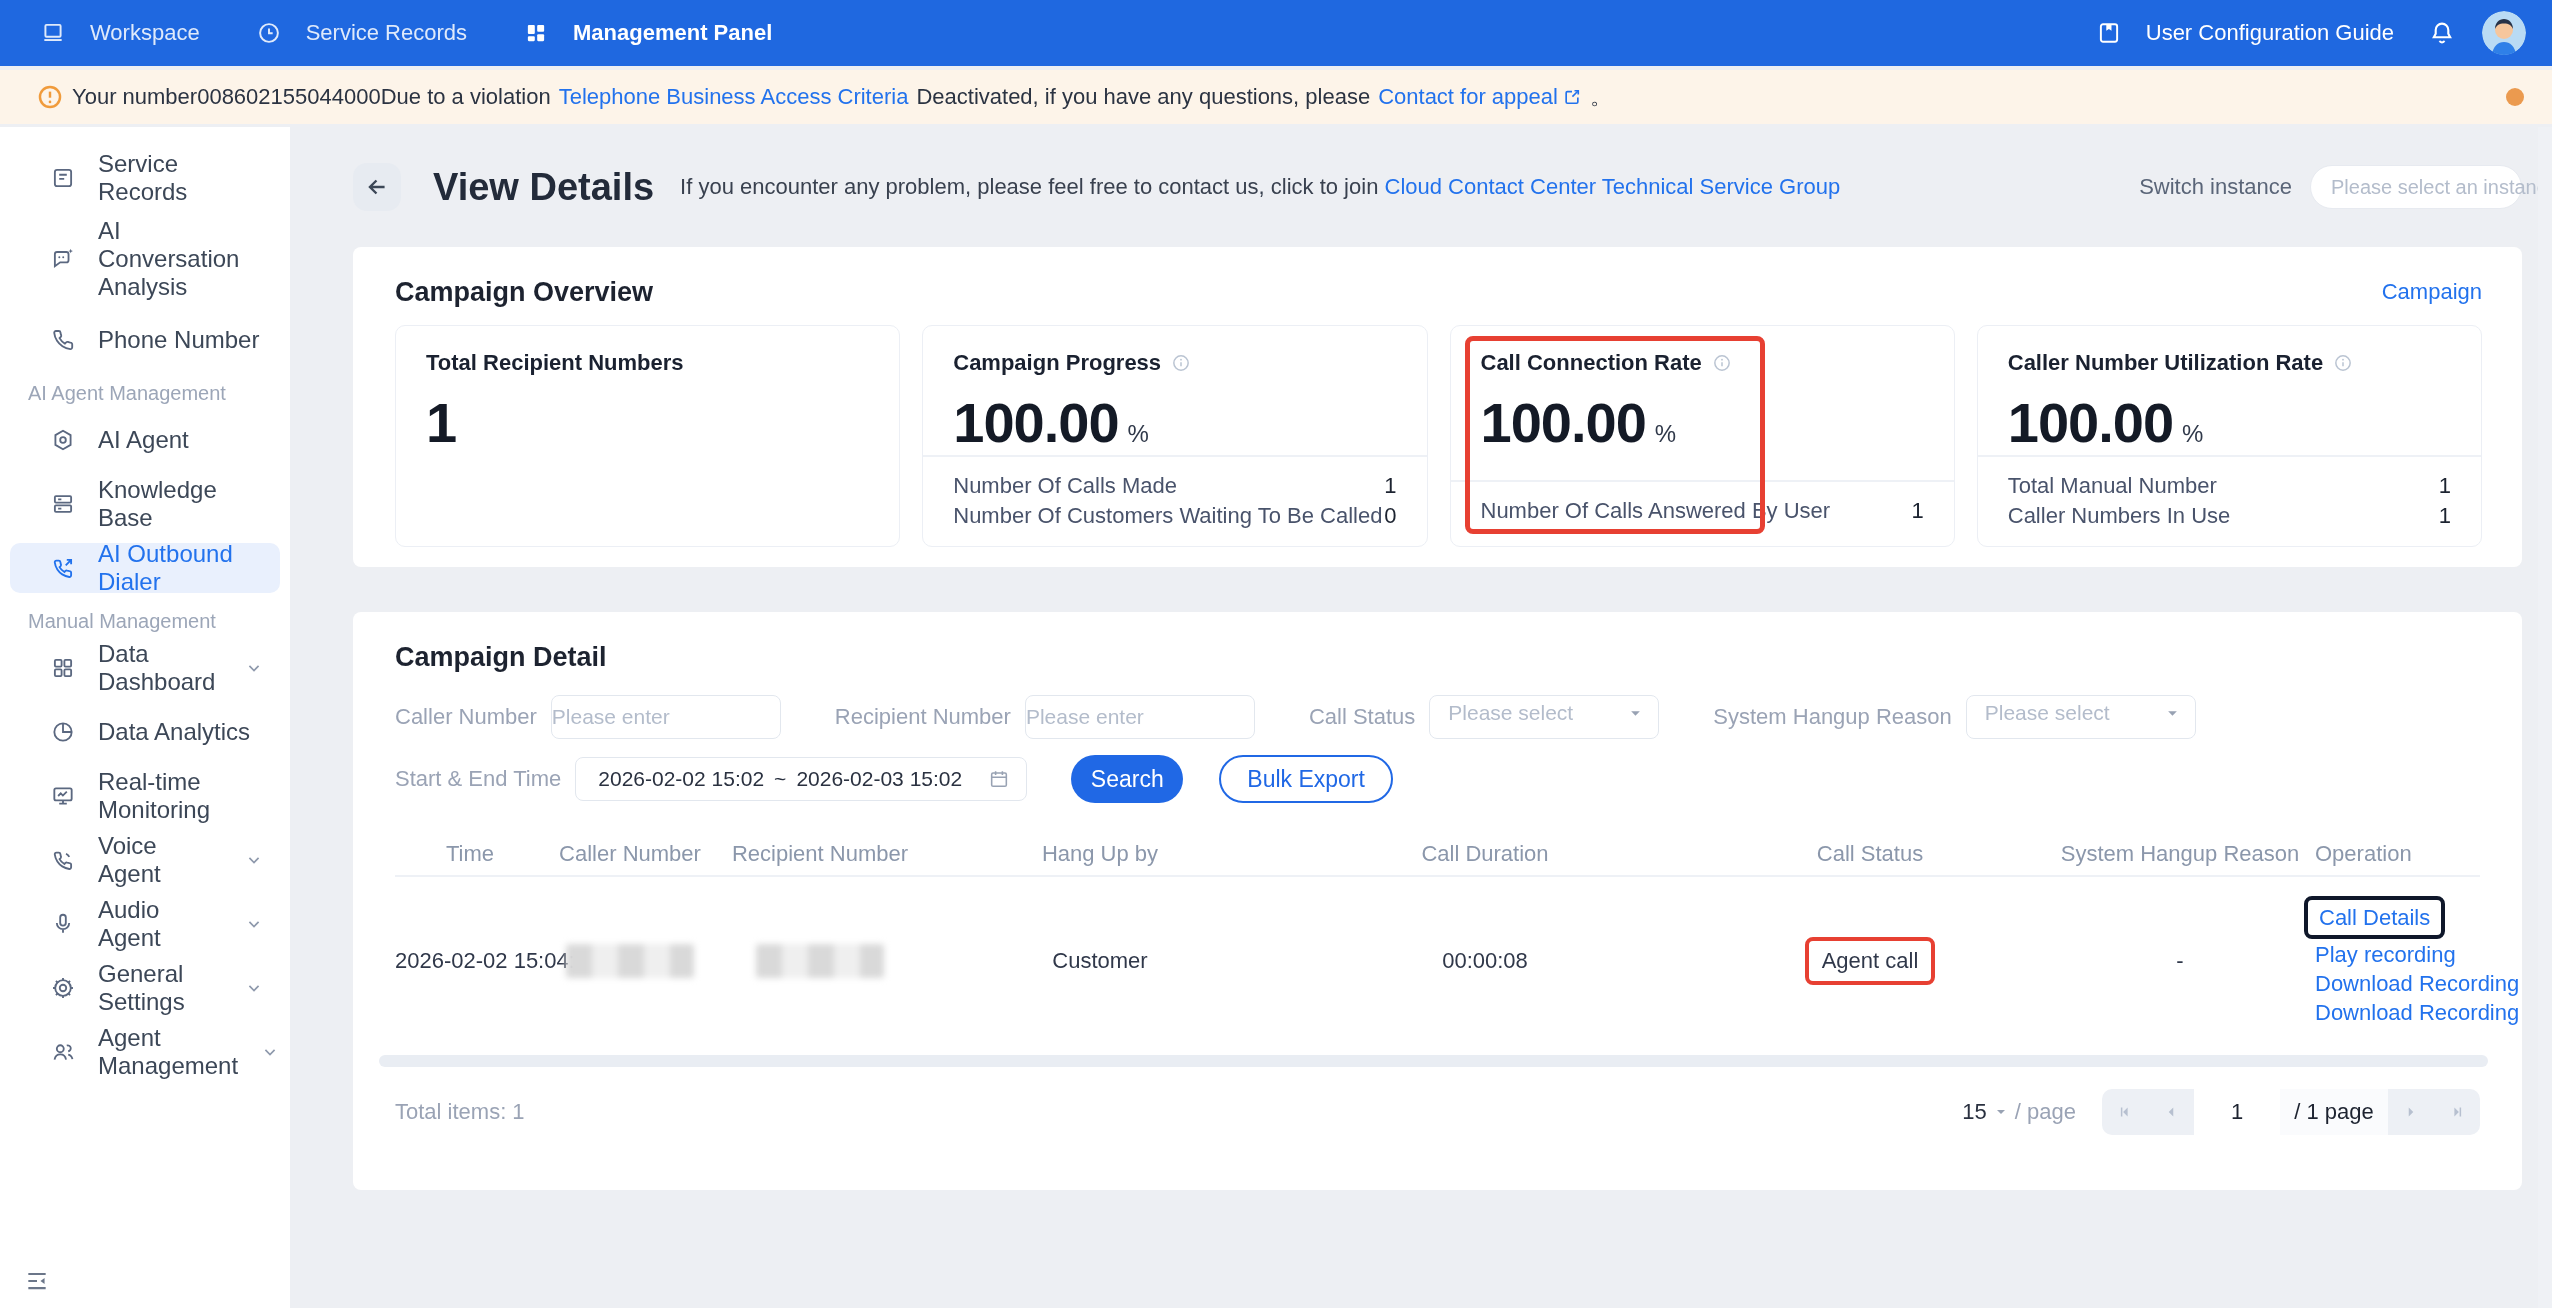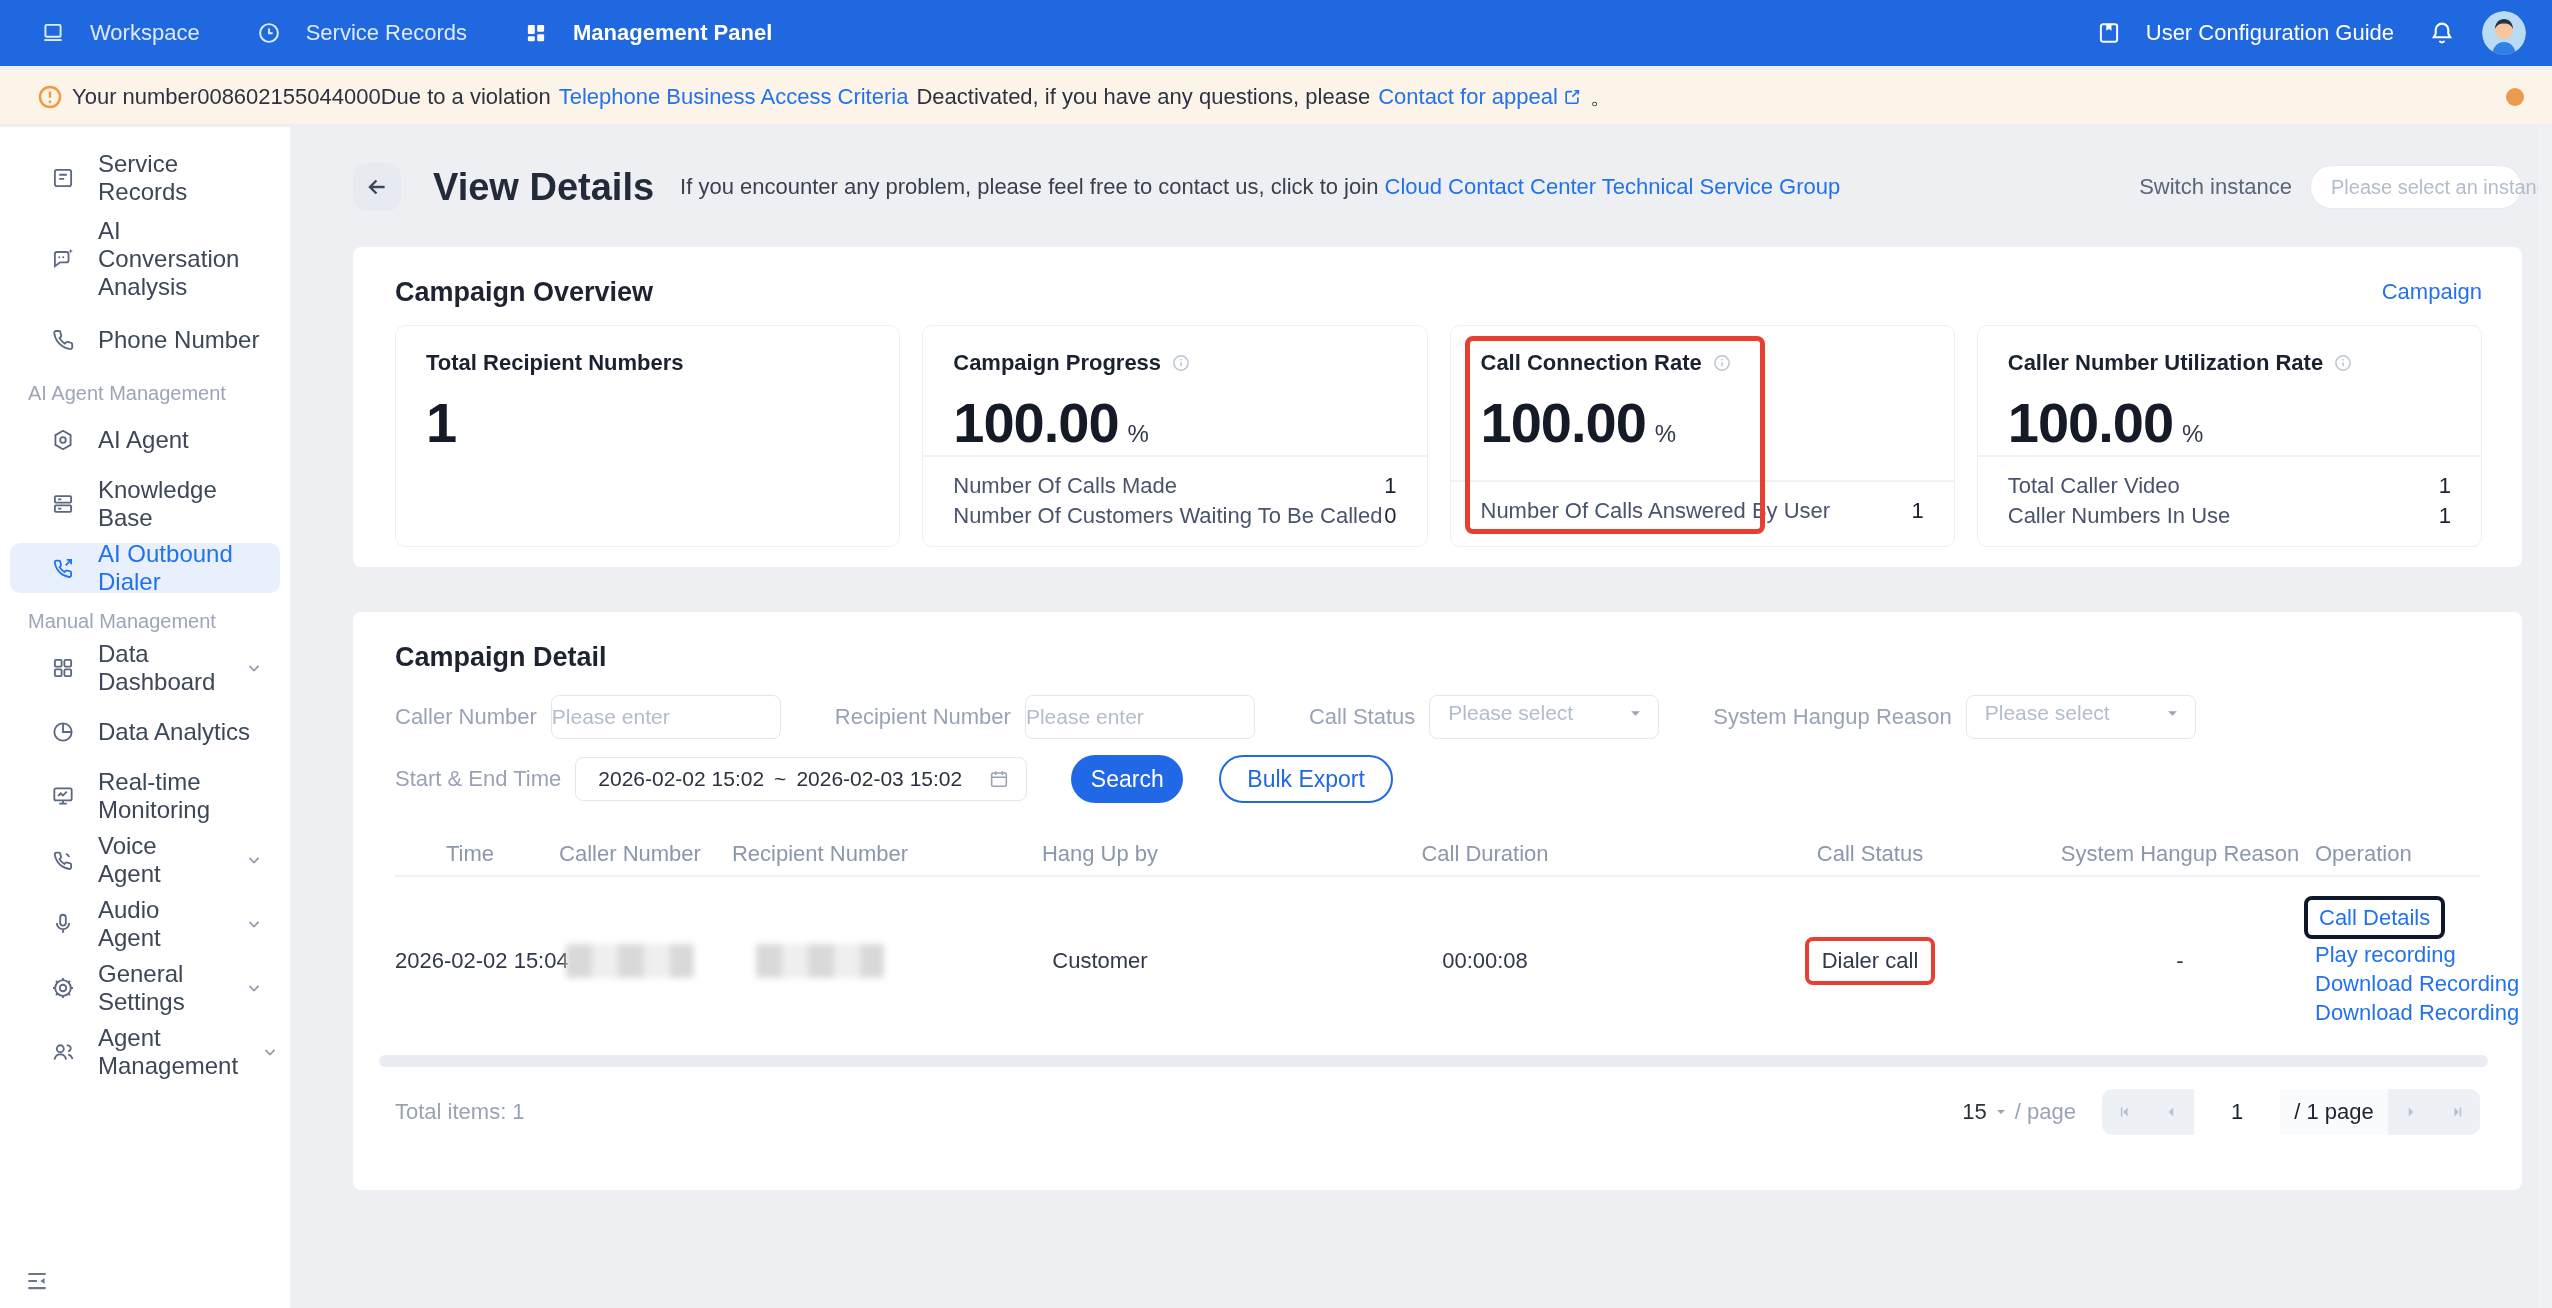--- a/index.html
+++ b/index.html
@@ -493,21 +493,21 @@
                   <circle cx="12" cy="8" r="1.1" fill="currentColor" stroke="none"></circle>
                 </svg>
               </span>
           </div>
           <div class="big-val">
             <span class="big-num">100.00</span>
             <span class="big-unit">%</span>
           </div>
           <div class="card-stats">
             <div class="stat-row">
-                <span>Total Caller Video</span>
+                <span>Total Manual Number</span>
                 <span class="v">1</span>
               </div>
             <div class="stat-row">
                 <span>Caller Numbers In Use</span>
                 <span class="v">1</span>
               </div>
           </div>
         </div>
 
       </div>
@@ -571,21 +571,21 @@
           <span class="th">Call Status</span>
           <span class="th">System Hangup Reason</span>
           <span class="th op">Operation</span>
         </div>
         <div class="tbl-row">
           <span class="td">2026-02-02 15:04:46</span>
           <span class="td"><span class="redact"></span></span>
           <span class="td"><span class="redact"></span></span>
           <span class="td">Customer</span>
           <span class="td">00:00:08</span>
-          <span class="td"><span class="status-box"><span>Dialer call</span></span></span>
+          <span class="td"><span class="status-box"><span>Agent call</span></span></span>
           <span class="td">-</span>
           <span class="td op ops">
             <span class="opbox"><a class="link">Call Details</a></span>
             <a class="link">Play recording</a>
             <a class="link">Download Recording Au</a>
             <a class="link">Download Recording Te</a>
           </span>
         </div>
       </div>
 

